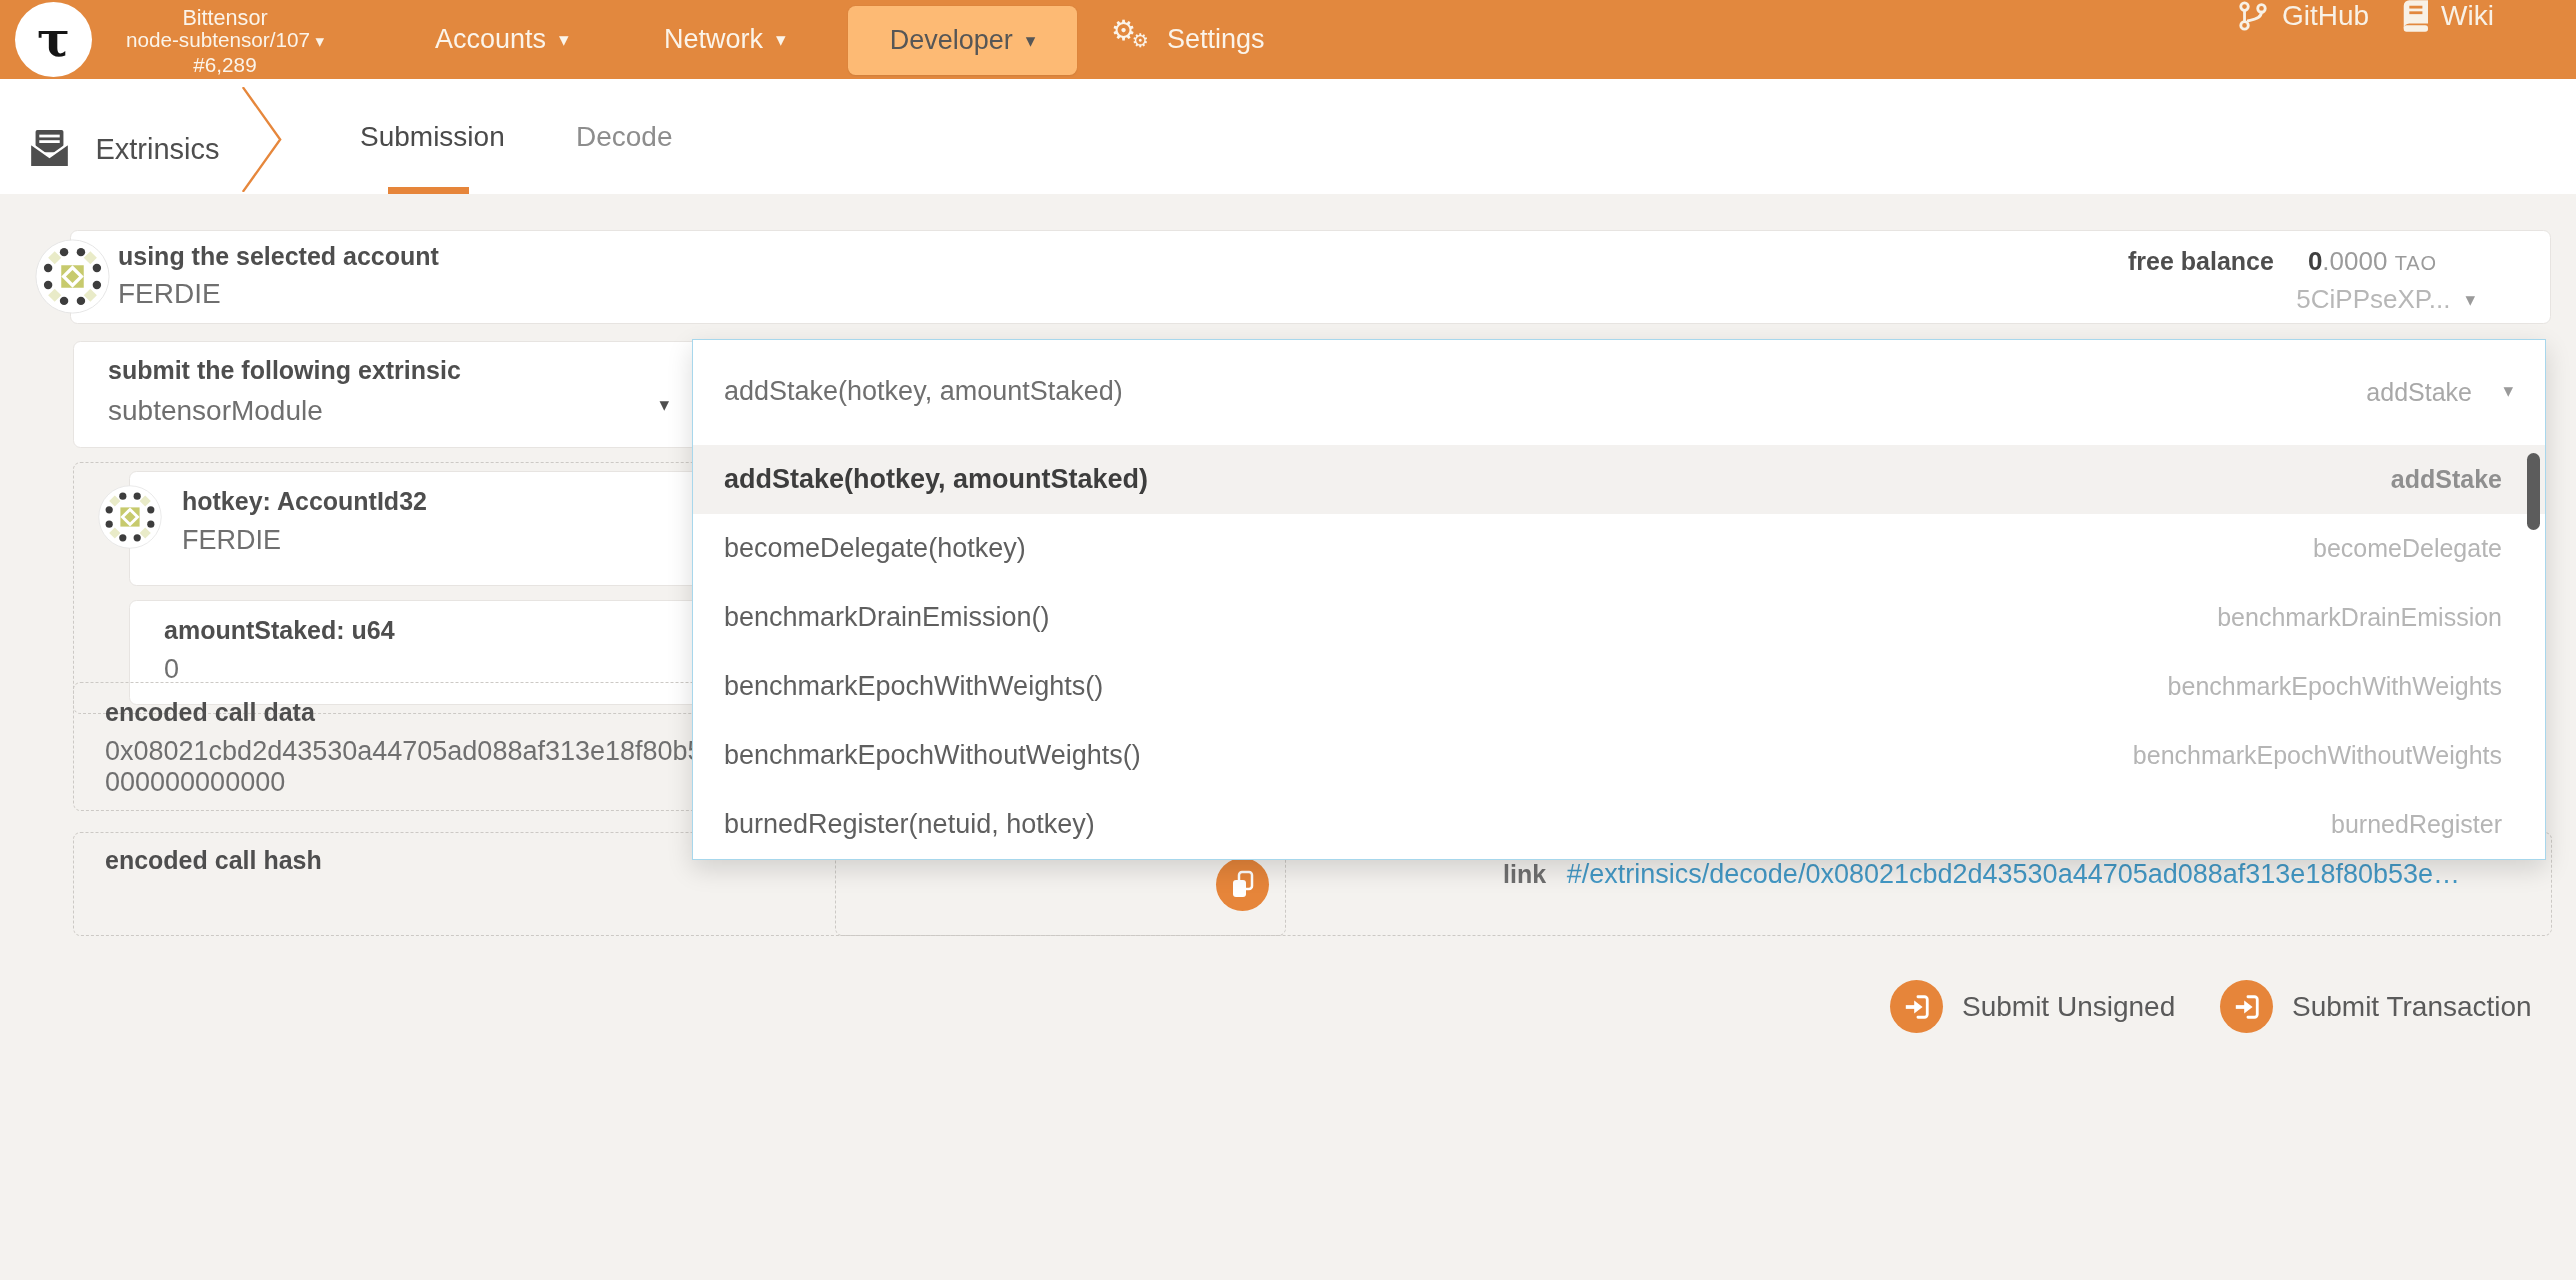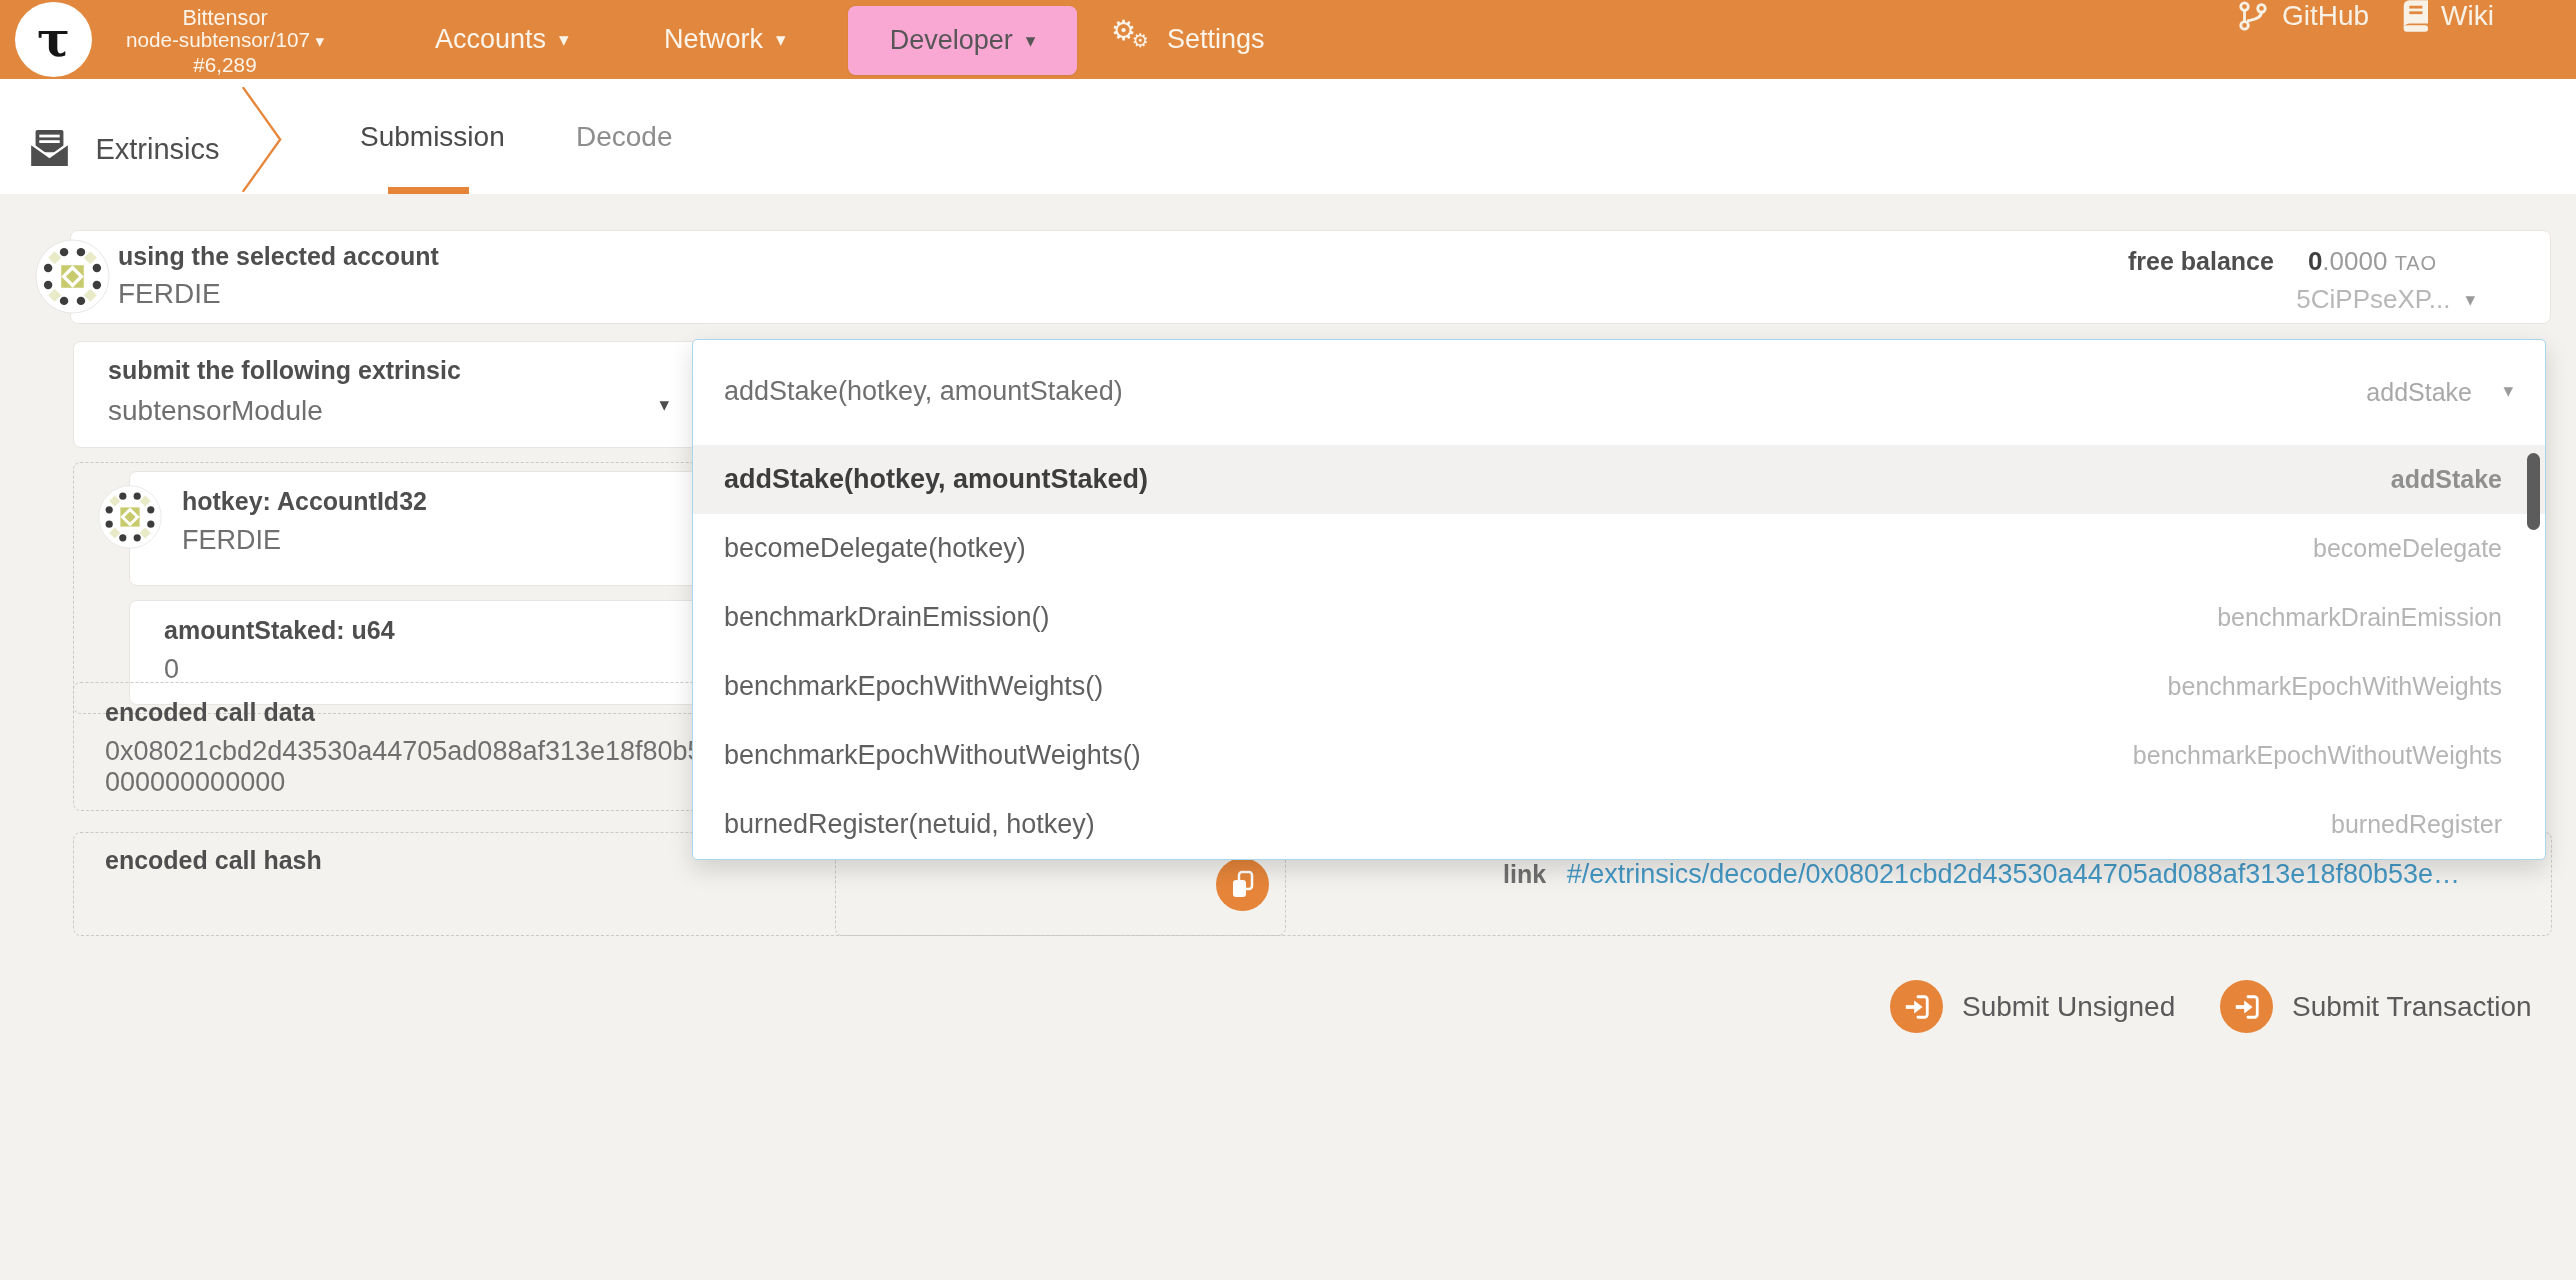--- a/index.html
+++ b/index.html
@@ -18,21 +18,21 @@
   }
   .logo span { font-family:"DejaVu Serif", serif; font-weight:bold; font-size:49px; color:#151515; line-height:1; }
   .chain { position:absolute; left:103px; top:6.6px; width:244px; text-align:center; color:#fbf4ea; font-size:20.7px; line-height:22.5px; cursor:pointer; }
   .chain .b { font-size:21.6px; }
   .chain .caret { font-size:17px; margin-left:5.6px; }
   .navitem { position:absolute; top:0; height:79px; display:flex; align-items:center; gap:13px; color:#fbf4ea; font-size:27px; cursor:pointer;margin-left:24px; }
   .navitem .caret { font-size:19px; }
   .nav-accounts { left:411px; }
   .nav-network  { left:640px; }
   .nav-developer {
-    left:824px; top:5.6px; height:69px; width:229px; background:#f9a8d4; border-radius:7.5px;
+    left:824px; top:5.6px; height:69px; width:229px; background:#fdba74; border-radius:7.5px;
     color:#565656; justify-content:center; box-shadow:0 0.9px 1.9px rgba(0,0,0,.08);
   }
   .nav-settings { left:1087px; }
   .gears { position:relative; width:43px; height:43px; }
   .gears .g1 { position:absolute; left:0; top:-3.8px; font-size:28px; color:#fbf4ea; }
   .gears .g2 { position:absolute; left:20.7px; top:11.3px; font-size:19px; color:#fbf4ea; }
   .toplink { position:absolute; top:0; height:98px; display:flex; gap:13px; color:#f8f1e6; font-size:28px; cursor:pointer; }
   .link-github { left:2237px; }
   .link-wiki   { left:2400px; }
 
@@ -99,21 +99,21 @@
 
   
   .link-box { left:835px; top:832px; width:1717px; height:104px; }
   .link-row { position:absolute; left:667px; top:26px; display:flex; gap:20.7px; align-items:baseline; }
   .link-row .lbl { color:#6f6f6f; }
   .link-row a { font-size:27px; color:#4398c5; text-decoration:none; white-space:nowrap; }
 
   
   .dd {
     position:absolute; left:692px; top:339px; width:1854px; z-index:50;
-    background:#fff; border:1.9px solid #a7d7ec; border-radius:5px;
+    background:#fff; border:1.9px solid #a7d7ec; border-radius:0;
     box-shadow:0 9.4px 24.4px rgba(0,0,0,.14);
   }
   .dd-control { position:relative; height:105px; cursor:pointer; }
   .dd-control .val { position:absolute; left:31px; top:36px; }
   .dd-control .short { position:absolute; right:73px; top:38px; font-size:25px; color:#a8a8a8; }
   .dd-control .caret-gray { position:absolute; right:32px; top:39px; }
   .dd-item {
     position:relative; height:69px; display:flex; align-items:center; justify-content:space-between;
     padding:0 43px 0 31px; cursor:pointer;
   }

